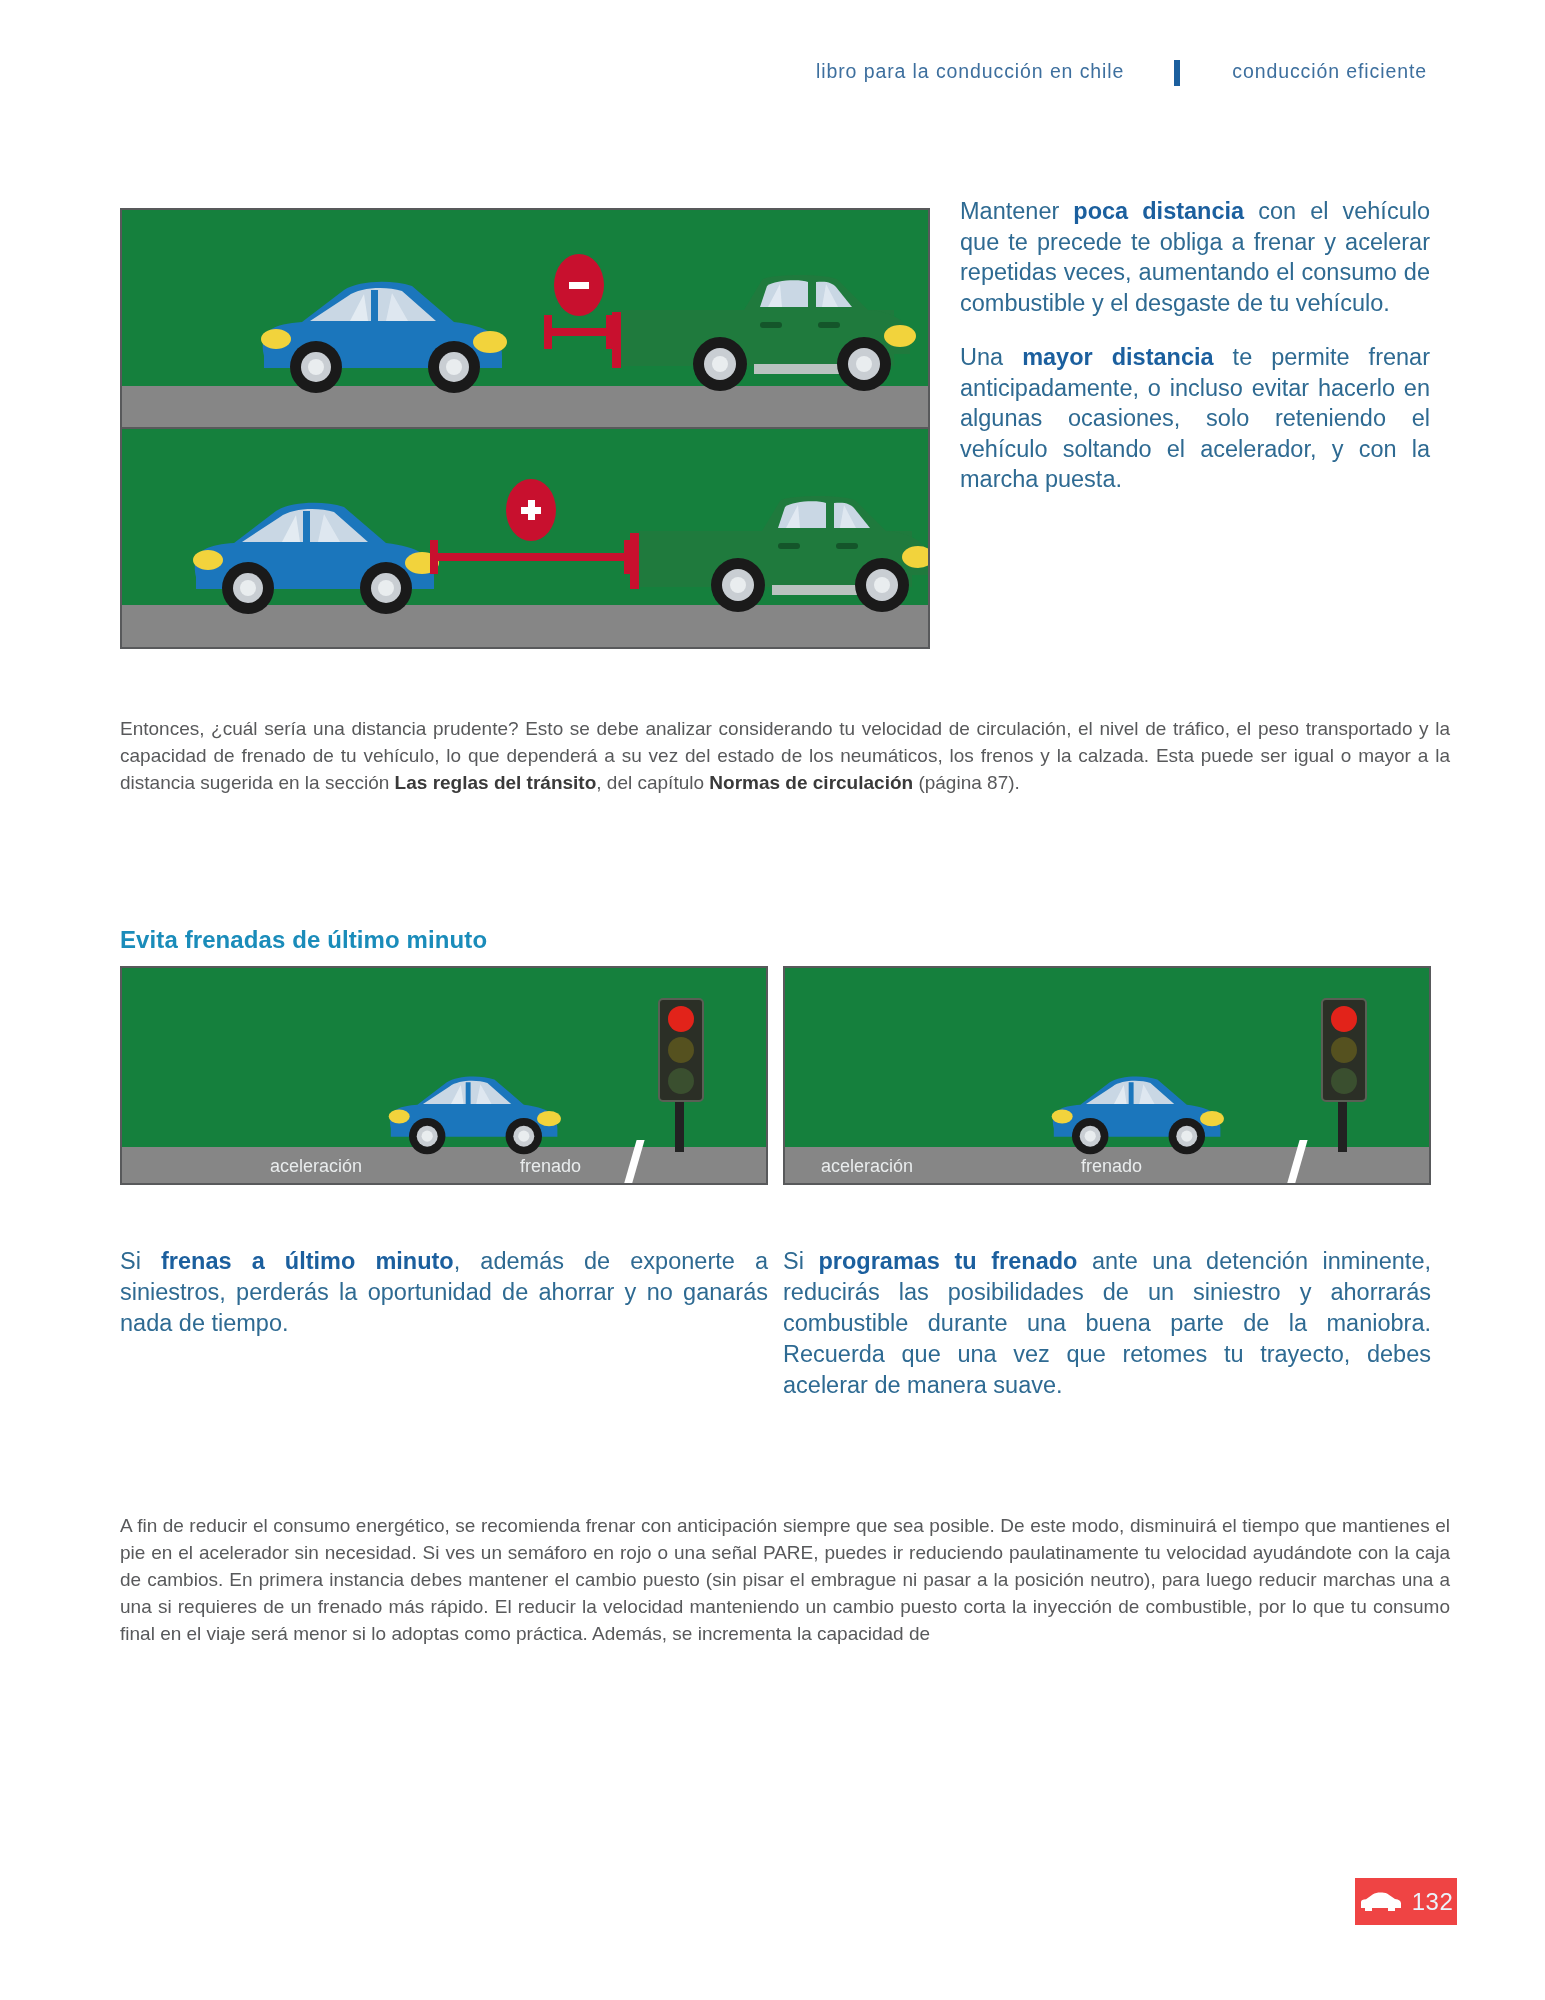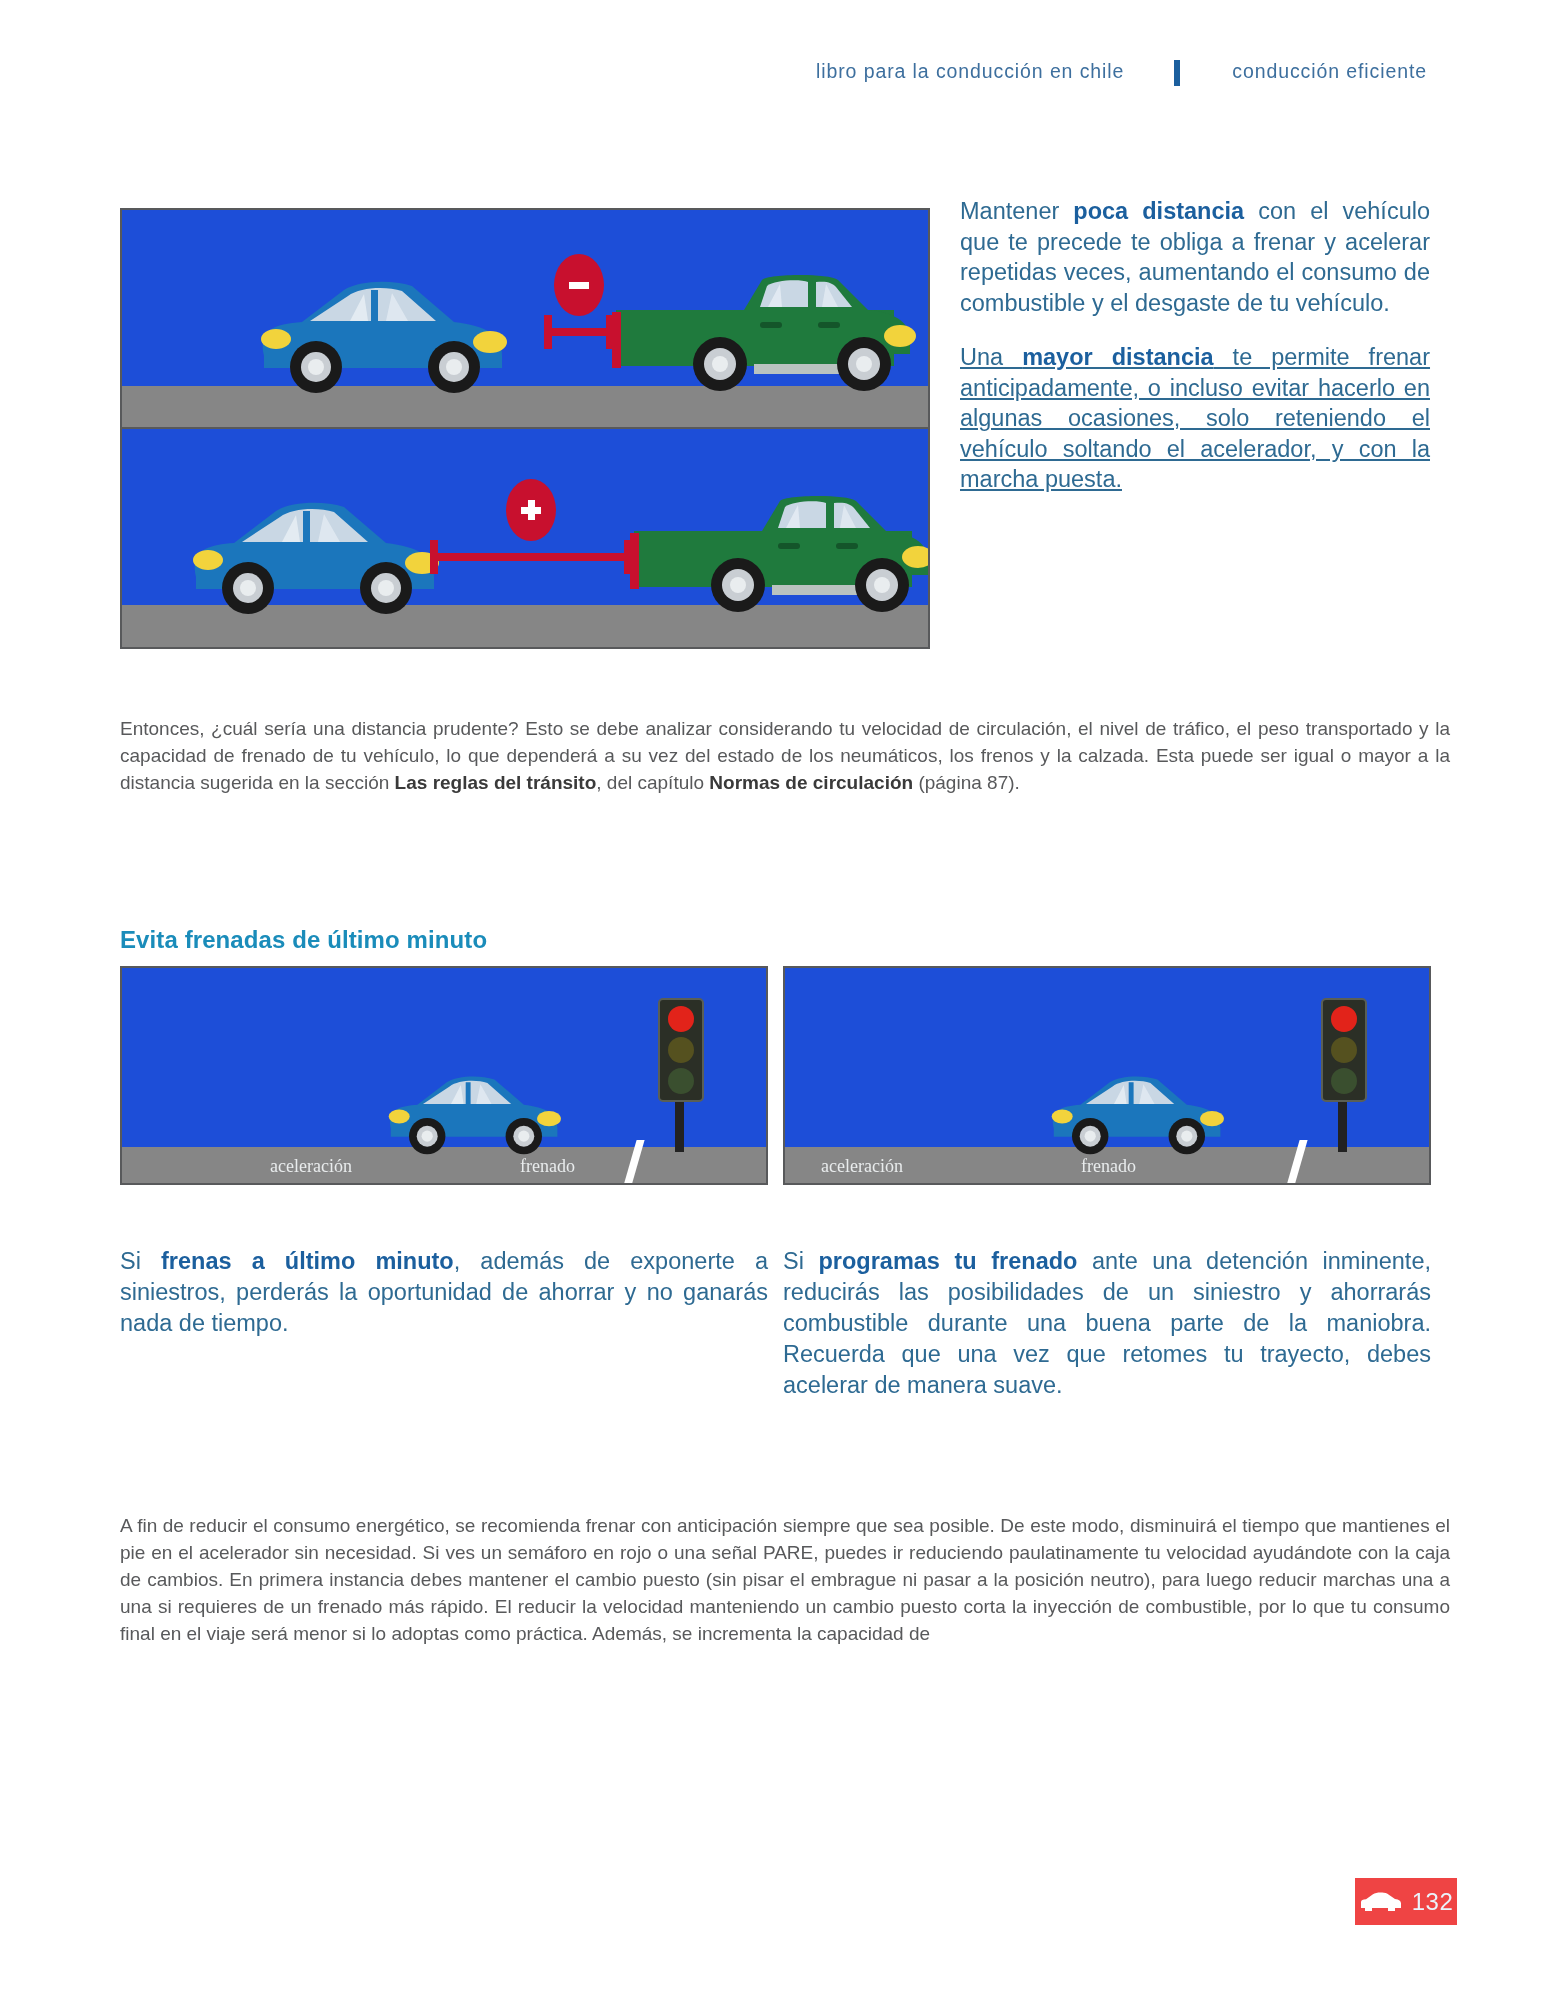--- a/index.html
+++ b/index.html
@@ -45,25 +45,24 @@
     position: absolute;
     left: 120px;
     top: 0;
     width: 1330px;
     height: 1763px;
   }
 
   
   .illus {
     position: absolute;
-    background: #1d4ed8;
+    background: #15803d;
     border: 2px solid #58595b;
     overflow: hidden;
     box-sizing: border-box;
-    font-family: Liberation Serif, serif;
   }
   .road {
     position: absolute;
     left: 0;
     right: 0;
     bottom: 0;
     background: #868686;
   }
 
   
@@ -119,21 +118,21 @@
   .side-text {
     position: absolute;
     left: 840px;
     top: 196px;
     width: 470px;
     color: #2e6a92;
     font-size: 23.5px;
     line-height: 1.30;
   }
   .side-text p { margin: 0 0 24px 0; text-align: justify; }
-  .side-text p:last-child { margin-bottom: 0; text-decoration: underline; }
+  .side-text p:last-child { margin-bottom: 0; }
   .side-text b { font-weight: 700; color: #1b5f9e; }
 
   
   .body-par {
     position: absolute;
     left: 0;
     width: 1330px;
     color: #58595b;
     font-size: 19px;
     line-height: 1.42;

